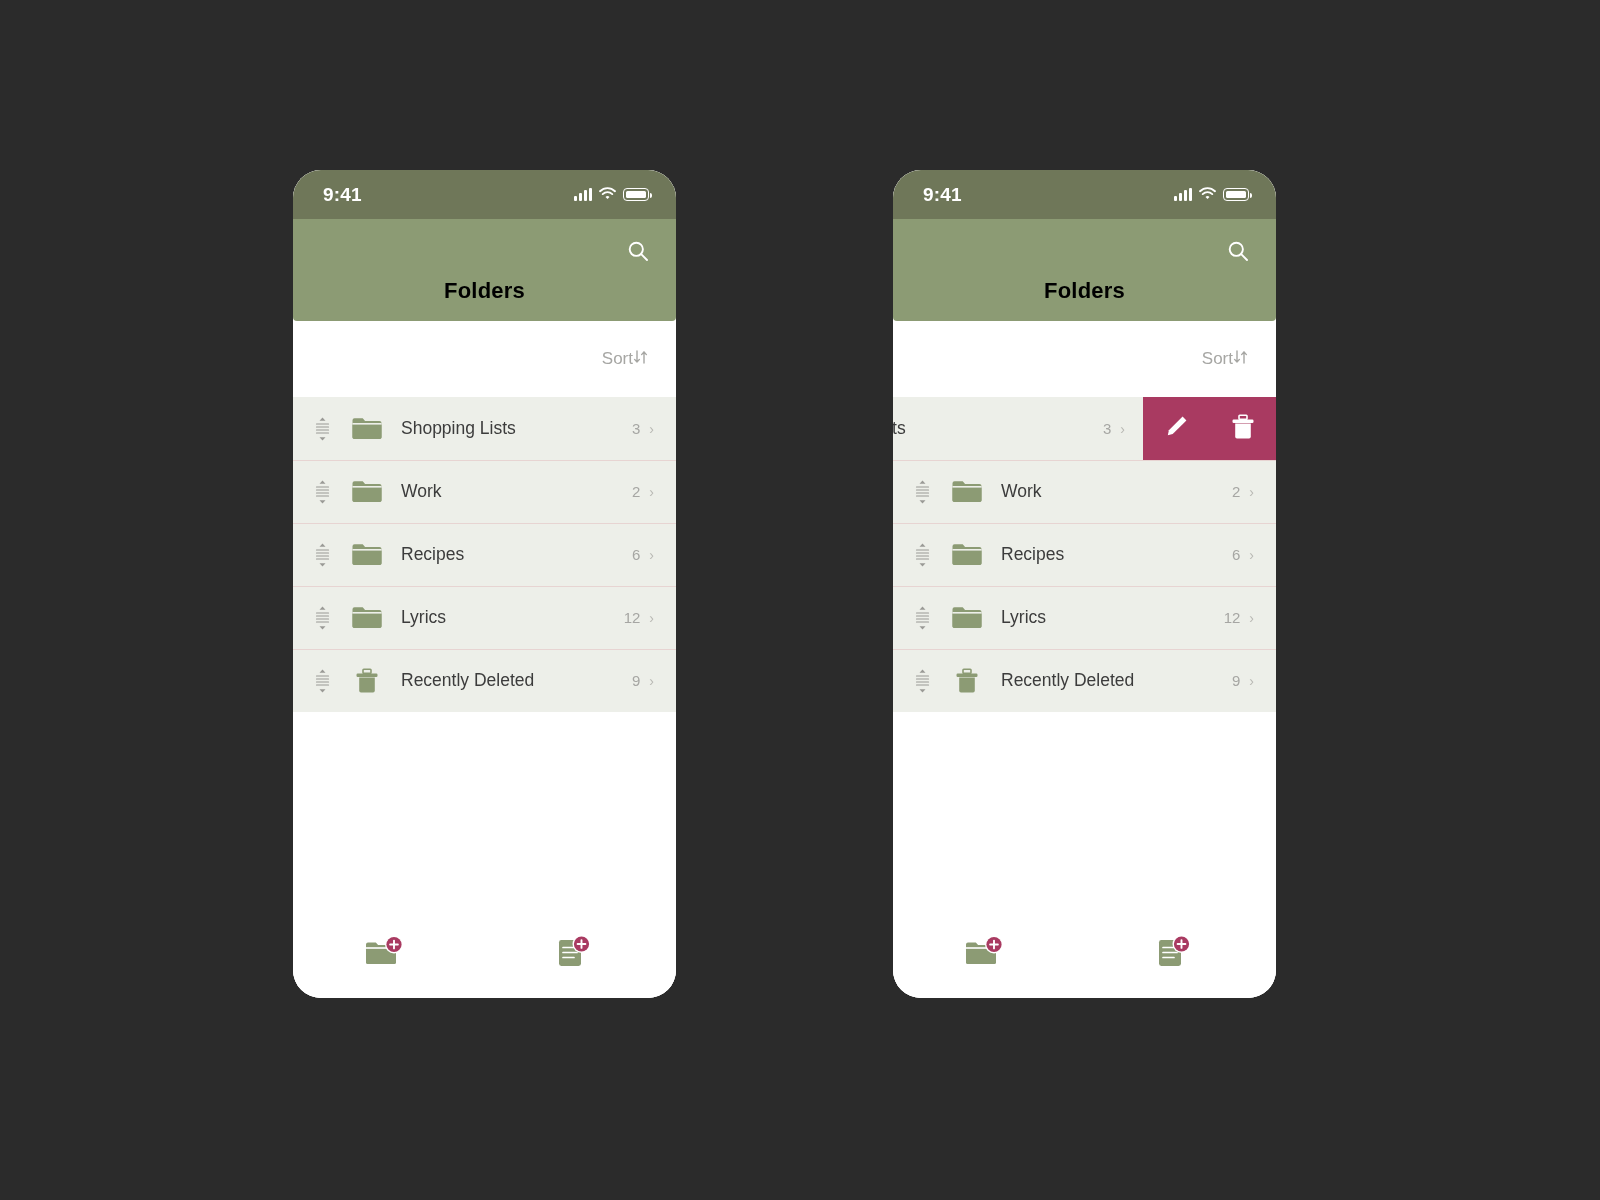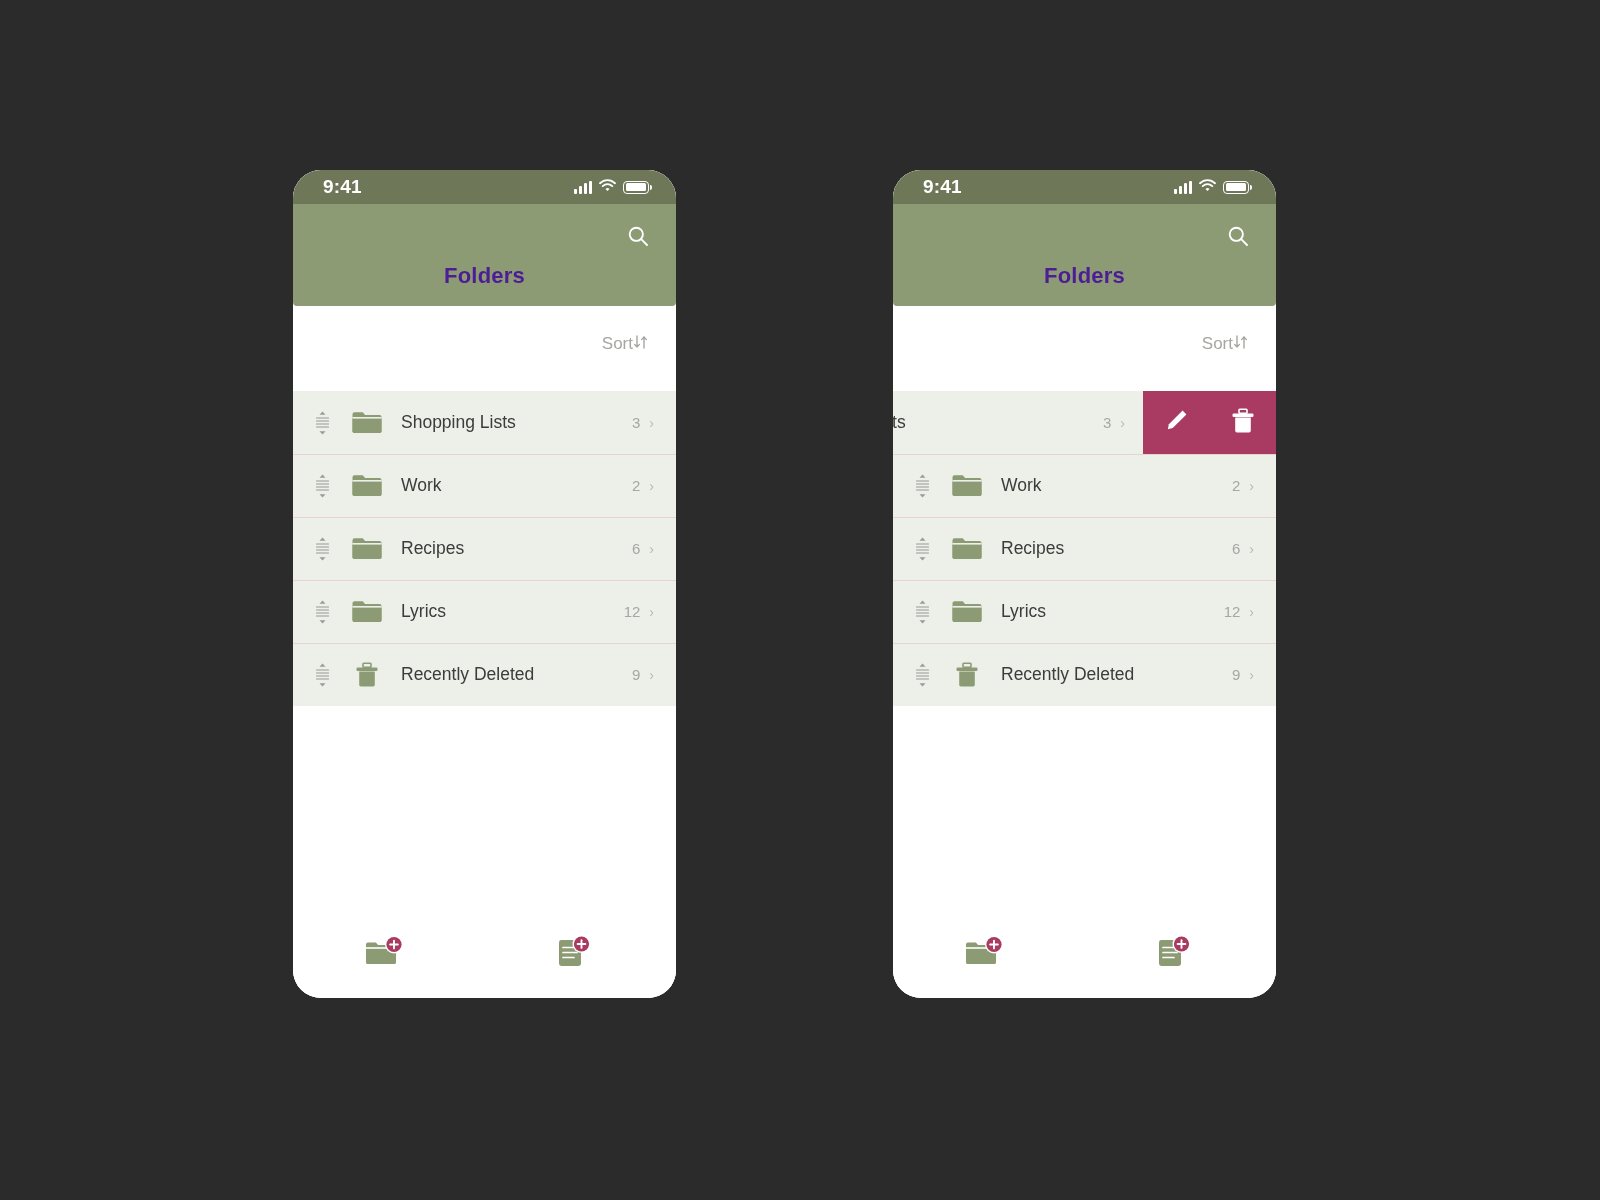--- a/index.html
+++ b/index.html
@@ -38,21 +38,21 @@
     position: relative;
     width: 100%;
     height: 100%;
     background: #ffffff;
     display: flex;
     flex-direction: column;
   }
 
   
   .status-bar {
-    height: 34px;
+    height: 49px;
     background: #6f7759;
     display: flex;
     align-items: center;
     justify-content: space-between;
     padding: 0 27px 0 30px;
     flex: 0 0 auto;
   }
   .status-time {
     color: #ffffff;
     font-size: 19px;
@@ -108,21 +108,21 @@
     right: 20px;
     width: 36px; height: 36px;
     display: flex; align-items: center; justify-content: center;
     cursor: pointer;
   }
   .nav-title {
     position: absolute;
     left: 0; right: 0;
     bottom: 17px;
     text-align: center;
-    color: #4c1d95;
+    color: #000000;
     font-size: 22px;
     font-weight: bold;
     letter-spacing: 0.2px;
   }
 
   
   .sort-bar {
     height: 76px;
     background: #ffffff;
     display: flex;
@@ -137,21 +137,20 @@
     color: #a6a6a3;
     font-size: 17px;
     cursor: pointer;
   }
 
   
   .folder-list {
     flex: 0 0 auto;
     background: #edefe9;
     position: relative;
-    margin-top: 9px;
   }
   .row {
     position: relative;
     height: 63px;
     background: #edefe9;
     display: flex;
     align-items: center;
     padding-left: 18px;
     padding-right: 22px;
     cursor: pointer;

